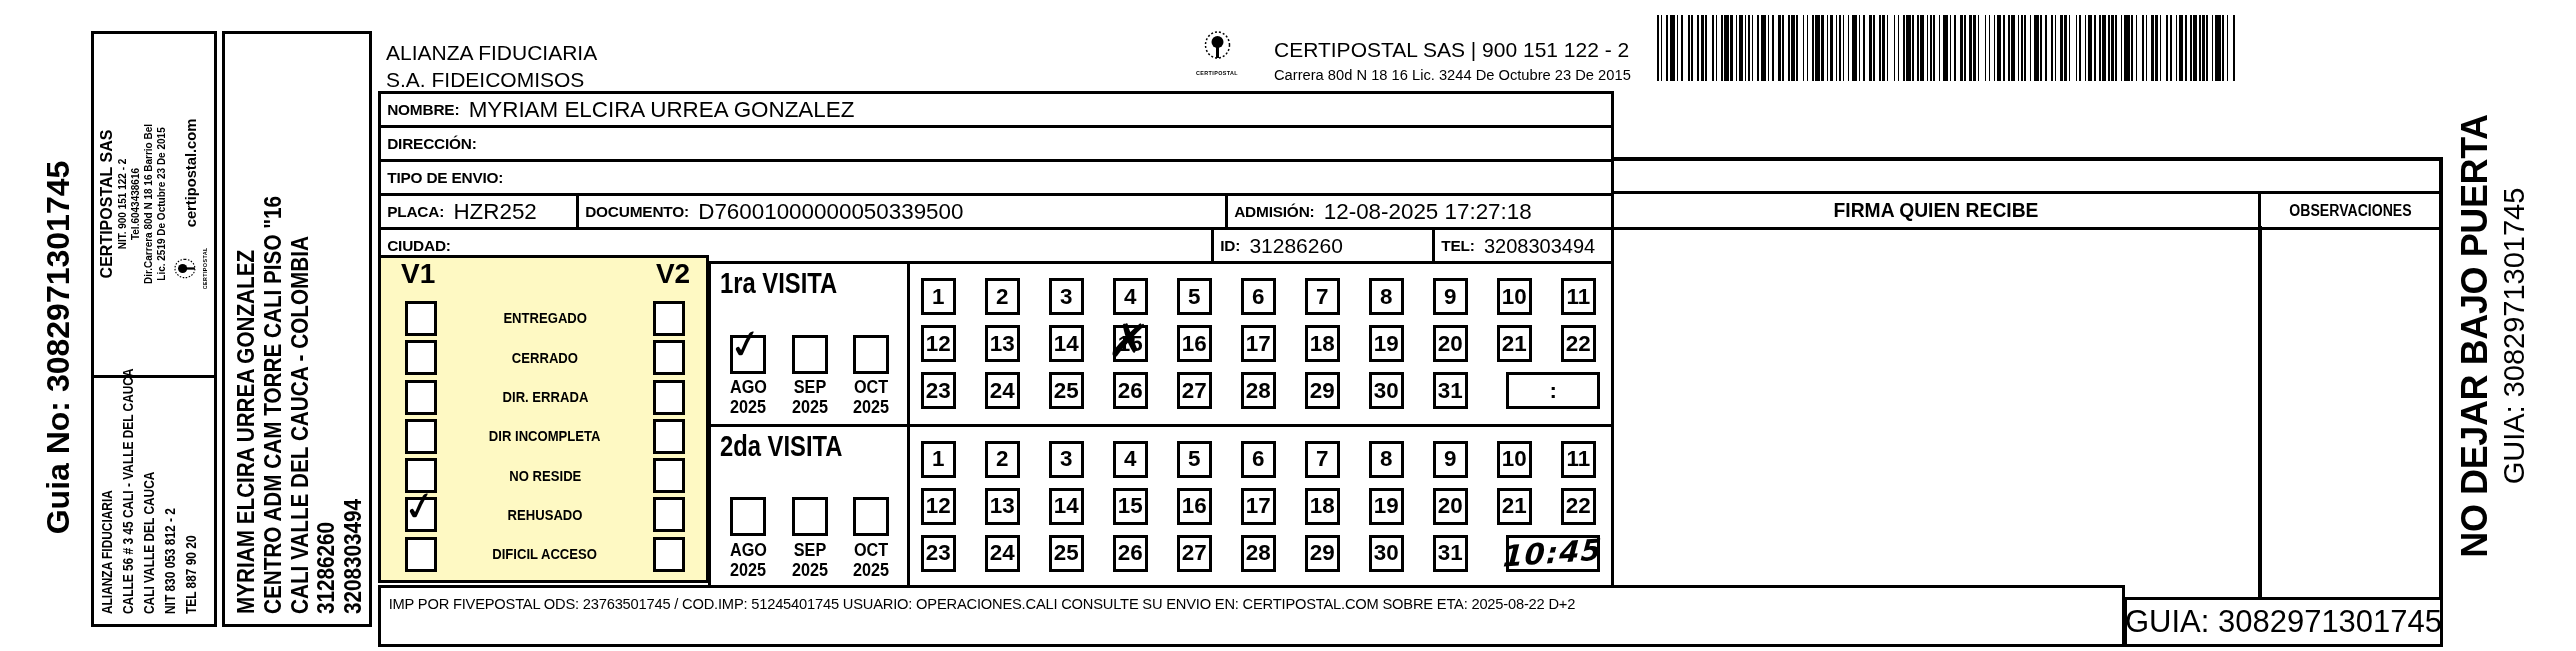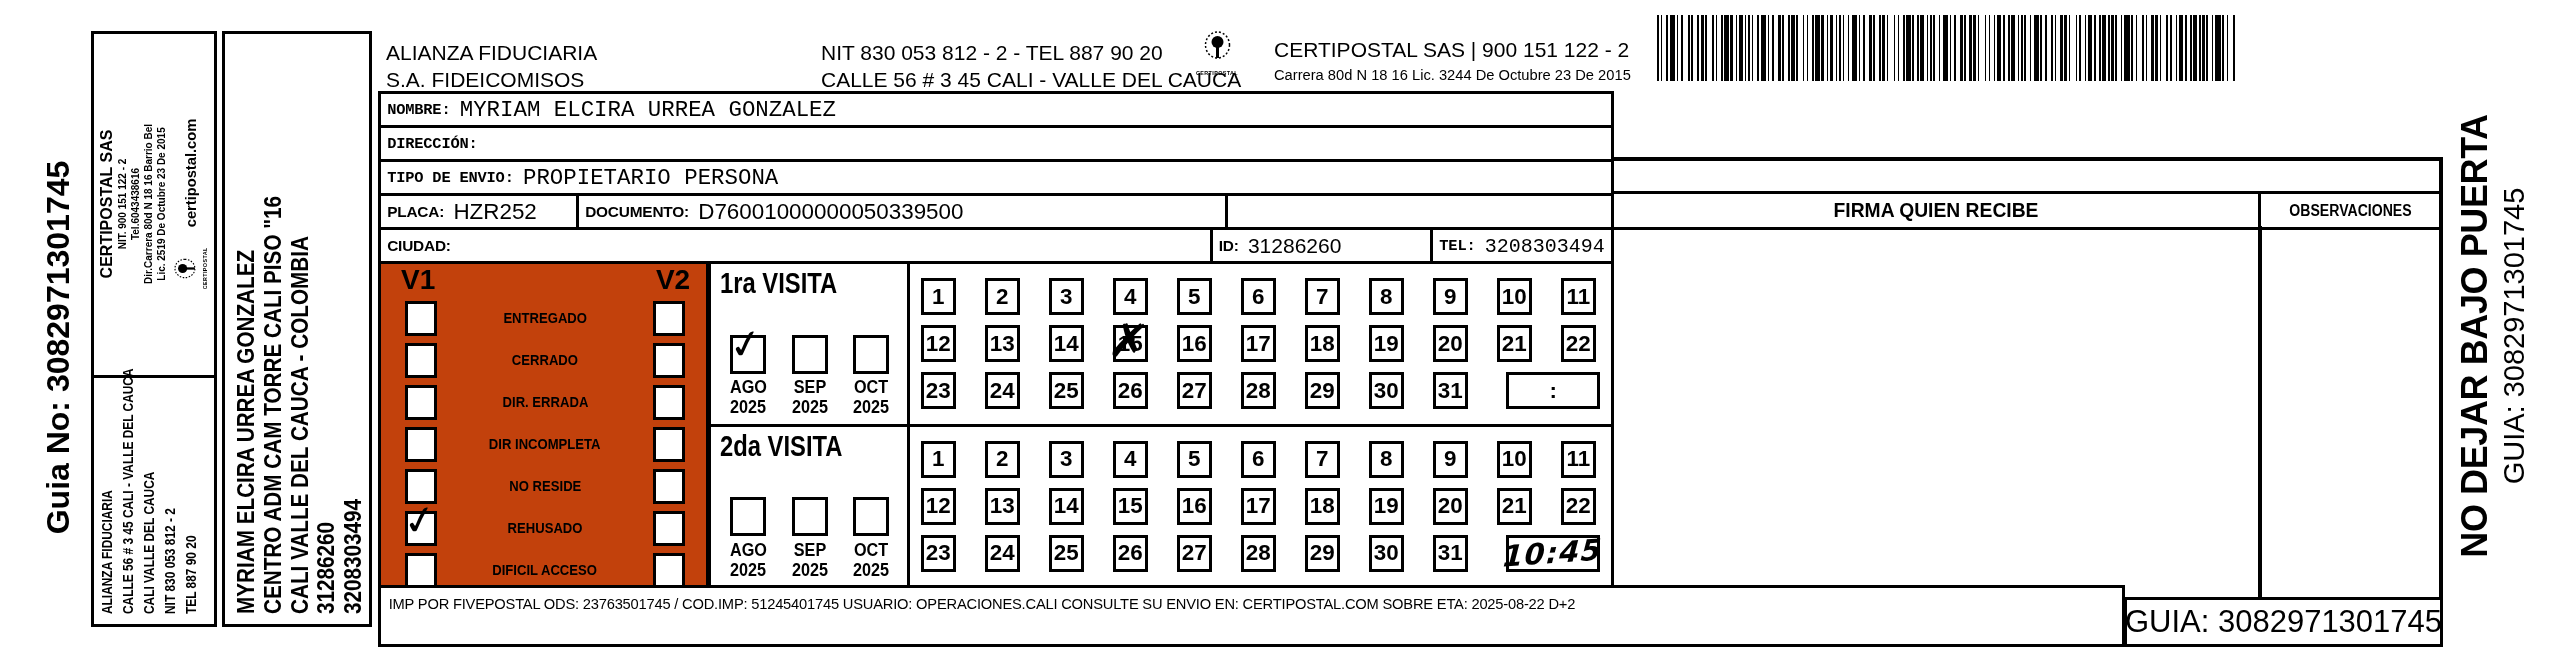--- a/index.html
+++ b/index.html
@@ -49,42 +49,42 @@
   #barcode { left:1657px; top:15.4px; width:587px; height:66px; display:flex; align-items:stretch; }
   .bar { height:100%; flex:none; }
 
   
   #fields-box { left:378px; top:91px; width:1236px; }
   .frow { display:flex; height:38px; border:3.9px solid #000; margin-top:-3.9px;
     background:#fff; box-sizing:border-box; align-items:stretch; }
   .frow:first-child { margin-top:0; }
   .fcell { display:flex; align-items:center; padding:0 6.2px; border-right:3.9px solid #000;
     box-sizing:border-box; white-space:nowrap; }
-  .fcell.last { border-right:none; flex:1;font-family:Liberation Mono, monospace; }
+  .fcell.last { border-right:none; flex:1; }
   .flabel { font-weight:bold; font-size:15.4px; margin-right:9.3px; letter-spacing:-0.2px; }
   .fvalue { font-size:22.4px; }
   .w-placa { width:198px; } .w-doc { width:649px; }
   .w-ciudad { width:833px; } .w-id { width:221px; }
 
   
   #right-top-line { left:1611px; top:157px; width:832px; height:3.9px; background:#000; }
   #firma-header { left:1611px; top:191px; width:650px; height:39px; border:3.9px solid #000;
     box-sizing:border-box; display:flex; align-items:center; justify-content:center;
     font-weight:bold; font-size:19.3px; background:#fff; }
   #obs-header { left:2258px; top:191px; width:185px; height:39px; border:3.9px solid #000;
     box-sizing:border-box; display:flex; align-items:center; justify-content:center;
     font-weight:bold; font-size:16px; background:#fff; }
   #obs-header span { transform:scaleX(0.88); white-space:nowrap; }
   #firma-vline { left:2258px; top:226px; width:3.9px; height:373px; background:#000; }
   #region-right-vline { left:2439px; top:157px; width:3.9px; height:490px; background:#000; }
 
   
-  #v1v2-box { left:378px; top:261px; width:331px; height:328px; border:3.9px solid #000;
+  #v1v2-box { left:378px; top:255px; width:331px; height:328px; border:3.9px solid #000;
     box-sizing:border-box; display:grid; grid-template-columns:40px 1fr 40px;
-    grid-auto-rows:1fr; padding:1.5px 17px 6.2px 20px; align-items:center; justify-items:center; background:#c2410c;gap:7px; }
+    grid-auto-rows:1fr; padding:1.5px 17px 6.2px 20px; align-items:center; justify-items:center; background:#fef9c3; }
   .vh { font-weight:bold; font-size:28px; justify-self:start; align-self:start; line-height:1; }
   .vh.v2 { justify-self:center;margin-left:8px; }
   .cbox { width:32px; height:35px; border:3.9px solid #000; box-sizing:border-box;
     position:relative; background:#fff; }
   .slabel { font-weight:bold; font-size:15.4px; white-space:nowrap; transform:scaleX(0.85); }
   .check { position:absolute; top:-14px; left:-4.6px; font-family:"DejaVu Sans",sans-serif;
     font-size:40px; font-weight:bold; transform:rotate(-10deg); line-height:1; }
 
   
   #visits-right { left:708px; top:261px; width:906px; height:328px; border:3.9px solid #000;
@@ -175,24 +175,20 @@
         <div class="recip-line">CALI VALLE DEL CAUCA - COLOMBIA</div>
         <div class="recip-line">31286260</div>
         <div class="recip-line">3208303494</div>
       </div>
   </div>
 
   <div class="hdr-text" id="hdr-company">
     <div>ALIANZA FIDUCIARIA</div>
     <div>S.A. FIDEICOMISOS</div>
   </div>
-  <div class="hdr-text" id="hdr-contact">
-    <div>NIT 830 053 812 - 2 - TEL 887 90 20</div>
-    <div>CALLE 56 # 3 45  CALI  -  VALLE DEL CAUCA</div>
-  </div>
   <div class="abs" id="hdr-logo">
     <svg width="31" height="36" viewBox="0 0 30 36">
       <ellipse cx="15" cy="14" rx="12" ry="13" fill="none" stroke="#000" stroke-width="1.5" stroke-dasharray="2 2"></ellipse>
       <circle cx="15" cy="11" r="6" fill="#000"></circle>
       <rect x="13.5" y="16" width="3" height="11" fill="#000"></rect>
     </svg>
     <div class="logo-caption">CERTIPOSTAL</div>
   </div>
   <div class="hdr-text" id="hdr-certi">
     <div class="l1">CERTIPOSTAL SAS | 900 151 122 - 2</div>
@@ -450,31 +446,34 @@
       </div>
     </div>
     <div class="frow">
       <div class="fcell last">
         <span class="flabel">DIRECCIÓN:</span>
       </div>
     </div>
     <div class="frow">
       <div class="fcell last">
         <span class="flabel">TIPO DE ENVIO:</span>
-        <span class="fvalue">PROPIETARIO PERSONA</span>
       </div>
     </div>
     <div class="frow">
       <div class="fcell w-placa">
         <span class="flabel">PLACA:</span>
         <span class="fvalue">HZR252</span>
       </div>
       <div class="fcell w-doc">
         <span class="flabel">DOCUMENTO:</span>
         <span class="fvalue">D76001000000050339500</span>
+      </div>
+      <div class="fcell last">
+        <span class="flabel">ADMISIÓN:</span>
+        <span class="fvalue">12-08-2025 17:27:18</span>
       </div>
     </div>
     <div class="frow">
       <div class="fcell w-ciudad">
         <span class="flabel">CIUDAD:</span>
       </div>
       <div class="fcell w-id">
         <span class="flabel">ID:</span>
         <span class="fvalue" style="font-size:21px">31286260</span>
       </div>

